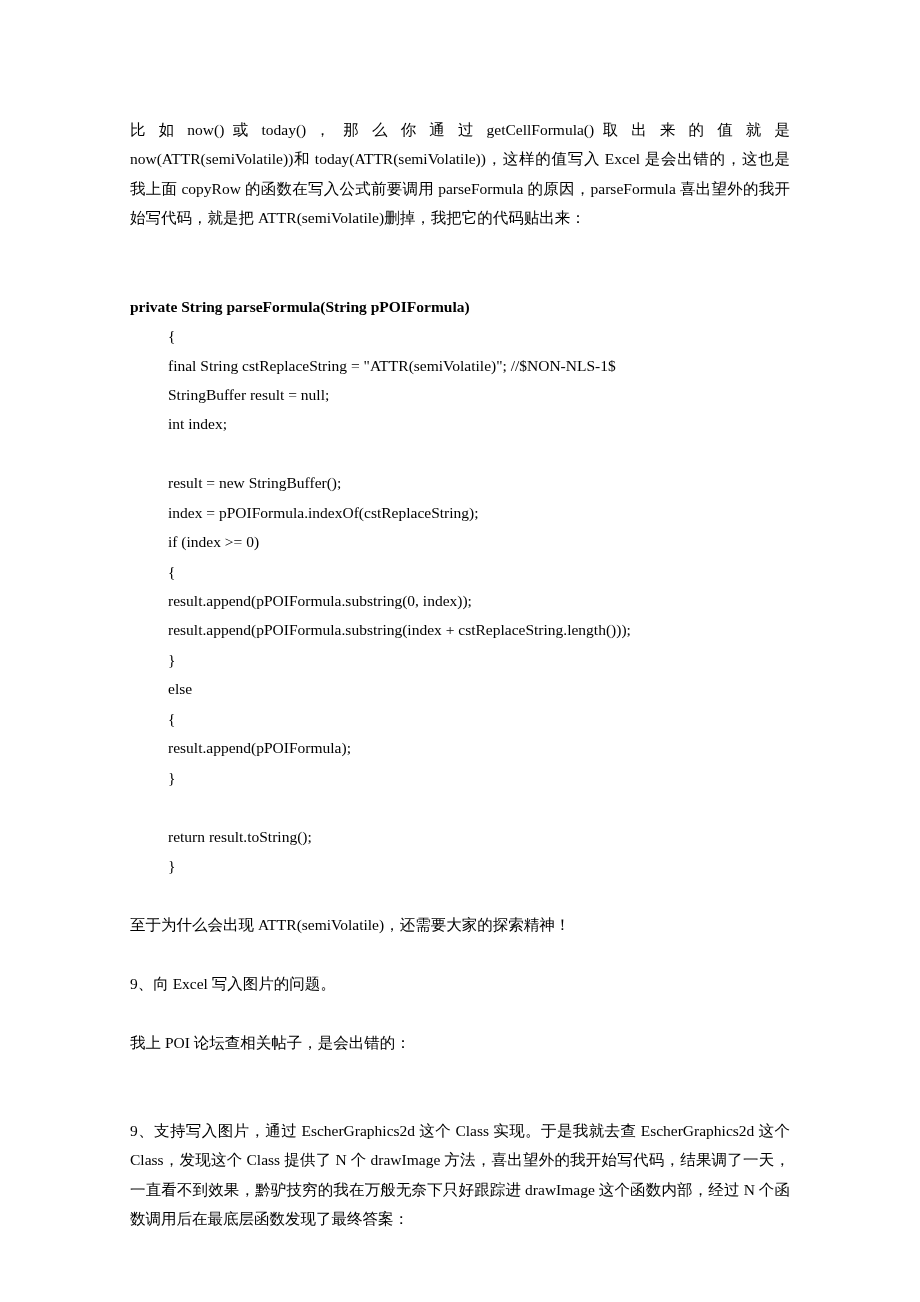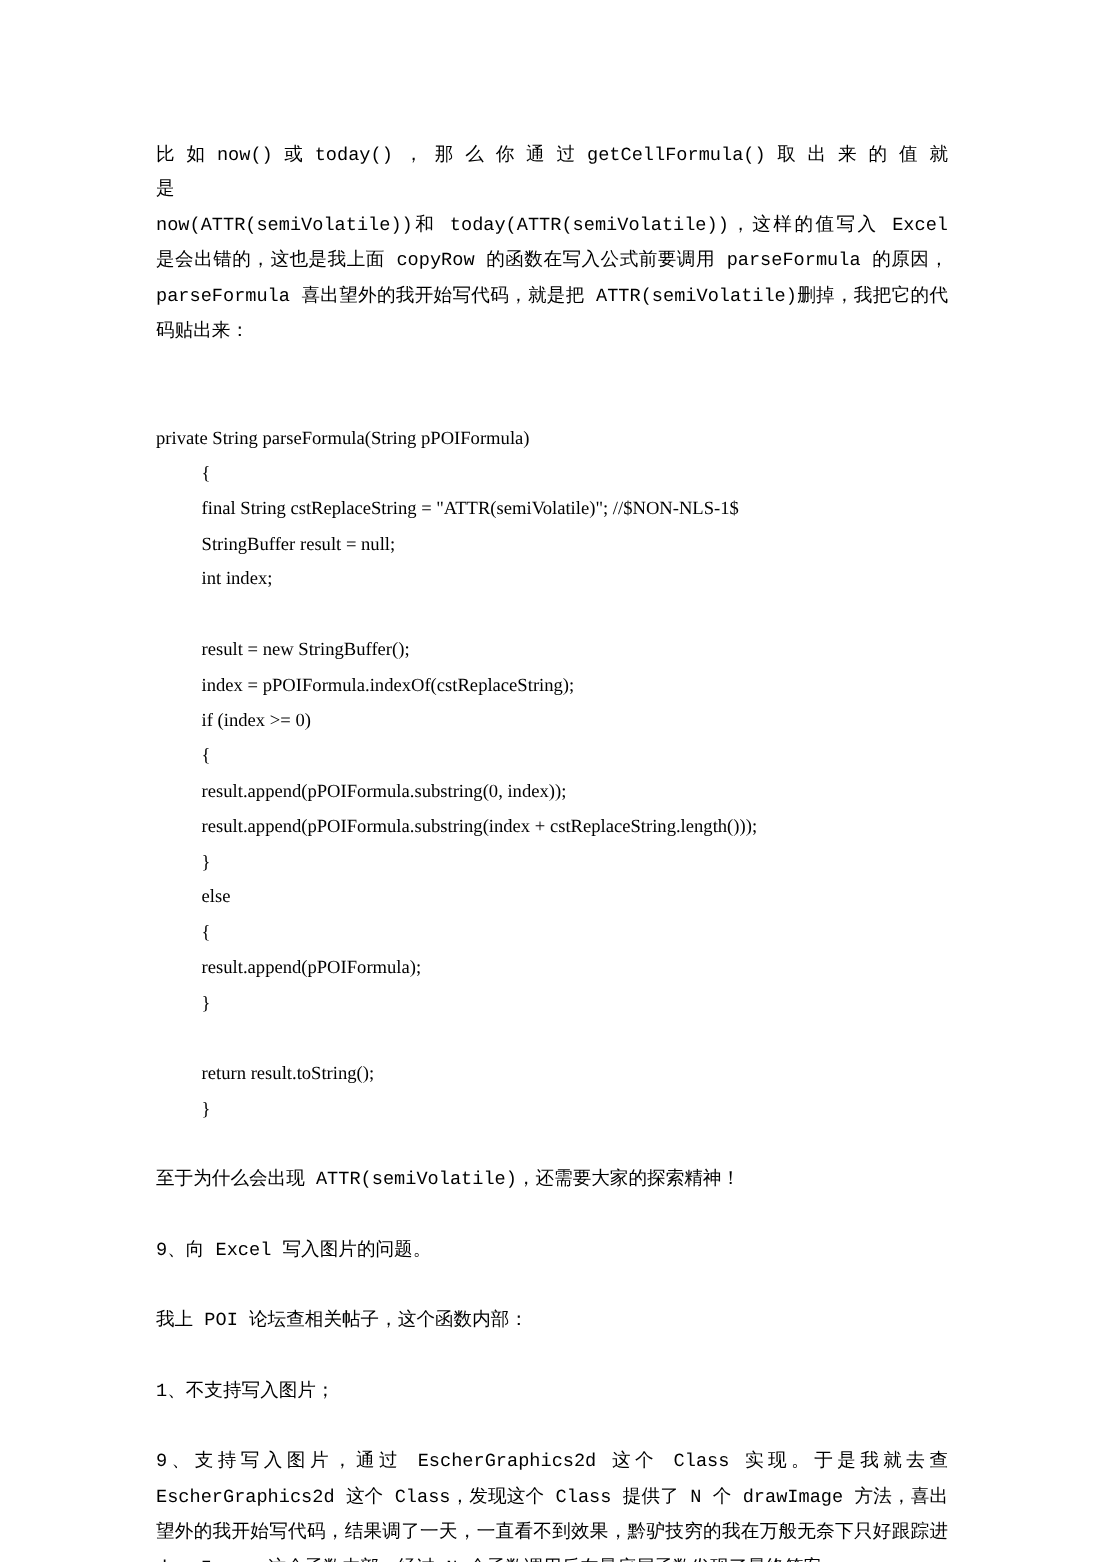--- a/index.html
+++ b/index.html
@@ -13,36 +13,36 @@
   .page{
     width:920px;
     min-height:1302px;
     box-sizing:border-box;
     padding:115px 130px 0 130px;
   }
   .para{
     text-align:justify;
     text-justify:inter-ideograph;
     margin:0 0 0 0;
-    font-family:Liberation Mono, monospace;
   }
   .stretch{
     text-align-last:justify;
     text-justify:distribute;
   }
   .blank{height:1.9em;}
   .code-block{
     white-space:pre;
     font-family:"Times New Roman","SimSun","宋体",serif;
     font-size:15.5px;
     line-height:1.9;
     margin:0;
   }
   .code-head{
     margin:0;
+    font-weight:bold;
   }
   .code-body{
     padding-left:38px;
     margin:0;
   }
 </style>
 </head>
 <body>
 
 <div class="page">
@@ -77,25 +77,24 @@
   <div class="blank"></div>
 
   <p class="para">至于为什么会出现 ATTR(semiVolatile)，还需要大家的探索精神！</p>
 
   <div class="blank"></div>
 
   <p class="para">9、向 Excel 写入图片的问题。</p>
 
   <div class="blank"></div>
 
-  <p class="para">我上 POI 论坛查相关帖子，这个函数内部：</p>
+  <p class="para">我上 POI 论坛查相关帖子，是会出错的：</p>
 
   <div class="blank"></div>
 
-  <p class="para">1、不支持写入图片；</p>
 
   <div class="blank"></div>
 
   <p class="para">9、支持写入图片，通过 EscherGraphics2d 这个 Class 实现。于是我就去查 EscherGraphics2d 这个 Class，发现这个 Class 提供了 N 个 drawImage 方法，喜出望外的我开始写代码，结果调了一天，一直看不到效果，黔驴技穷的我在万般无奈下只好跟踪进 drawImage 这个函数内部，经过 N 个函数调用后在最底层函数发现了最终答案：</p>
 
   <div class="blank"></div>
   <div class="blank"></div>
 
 </div>
 

